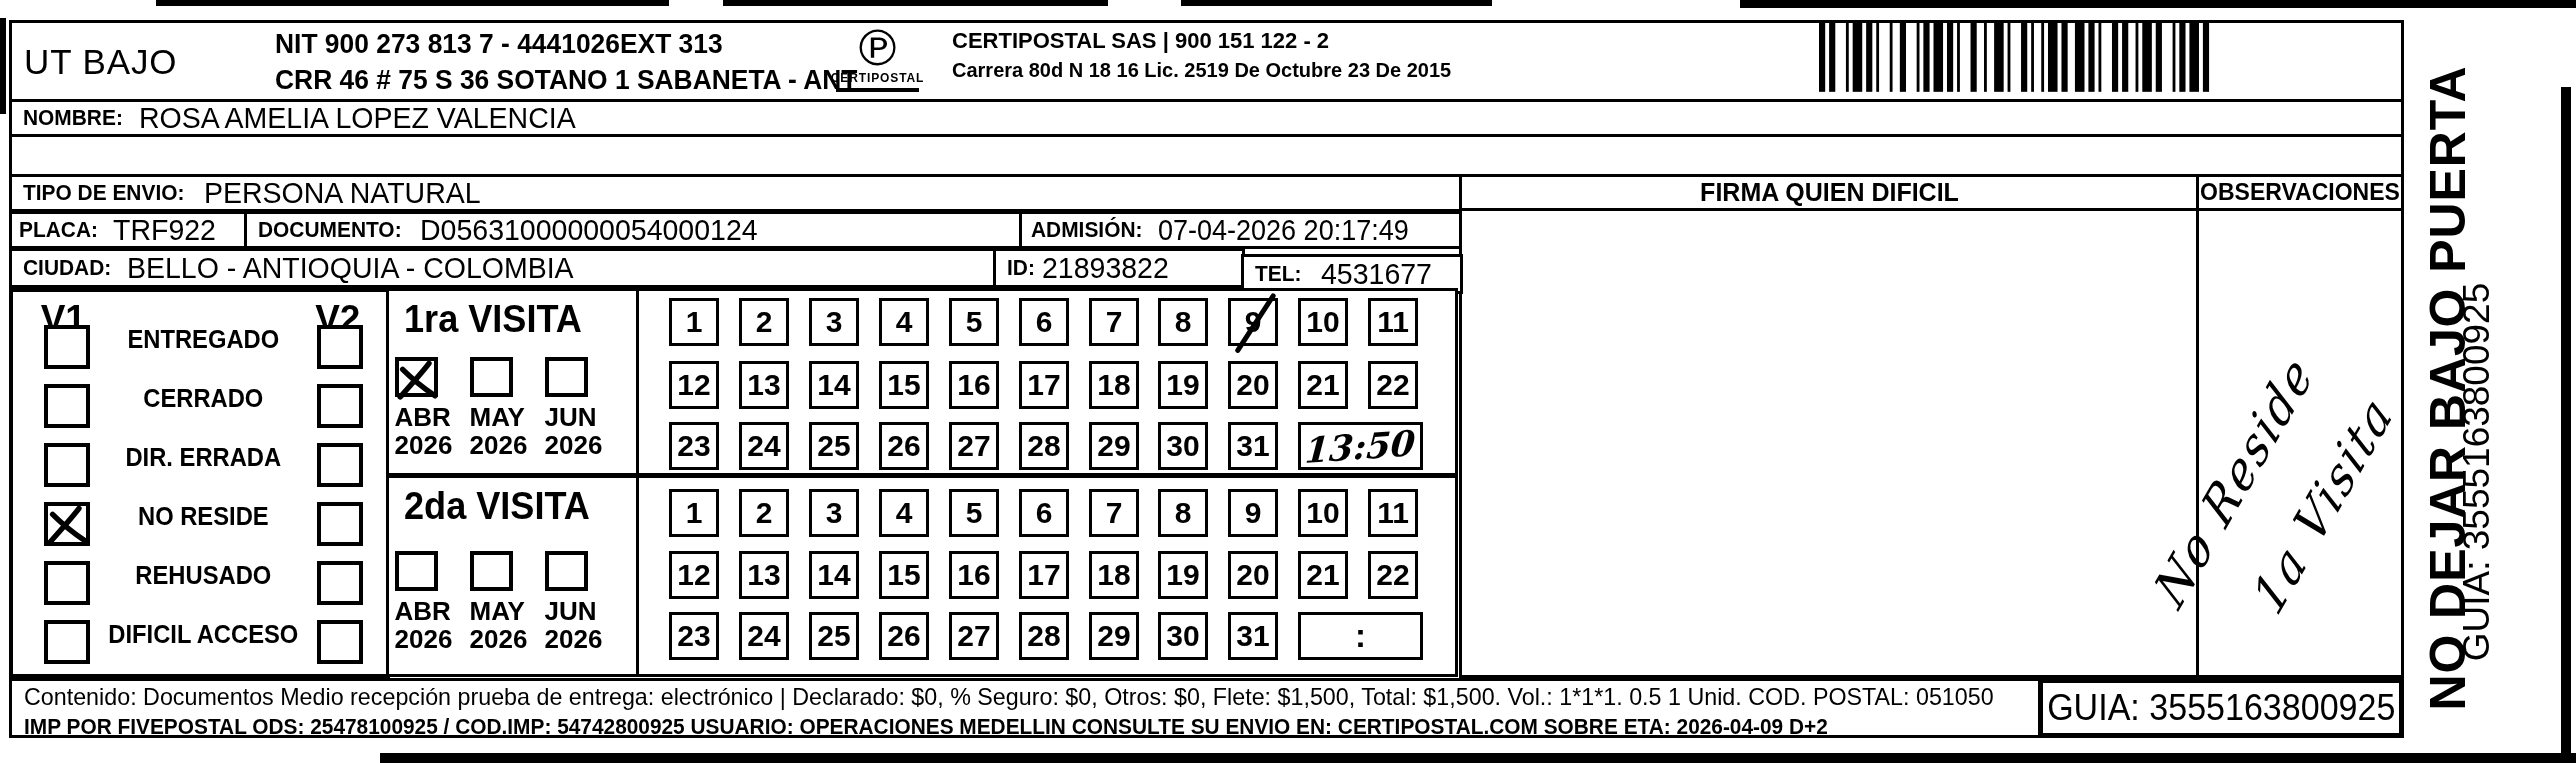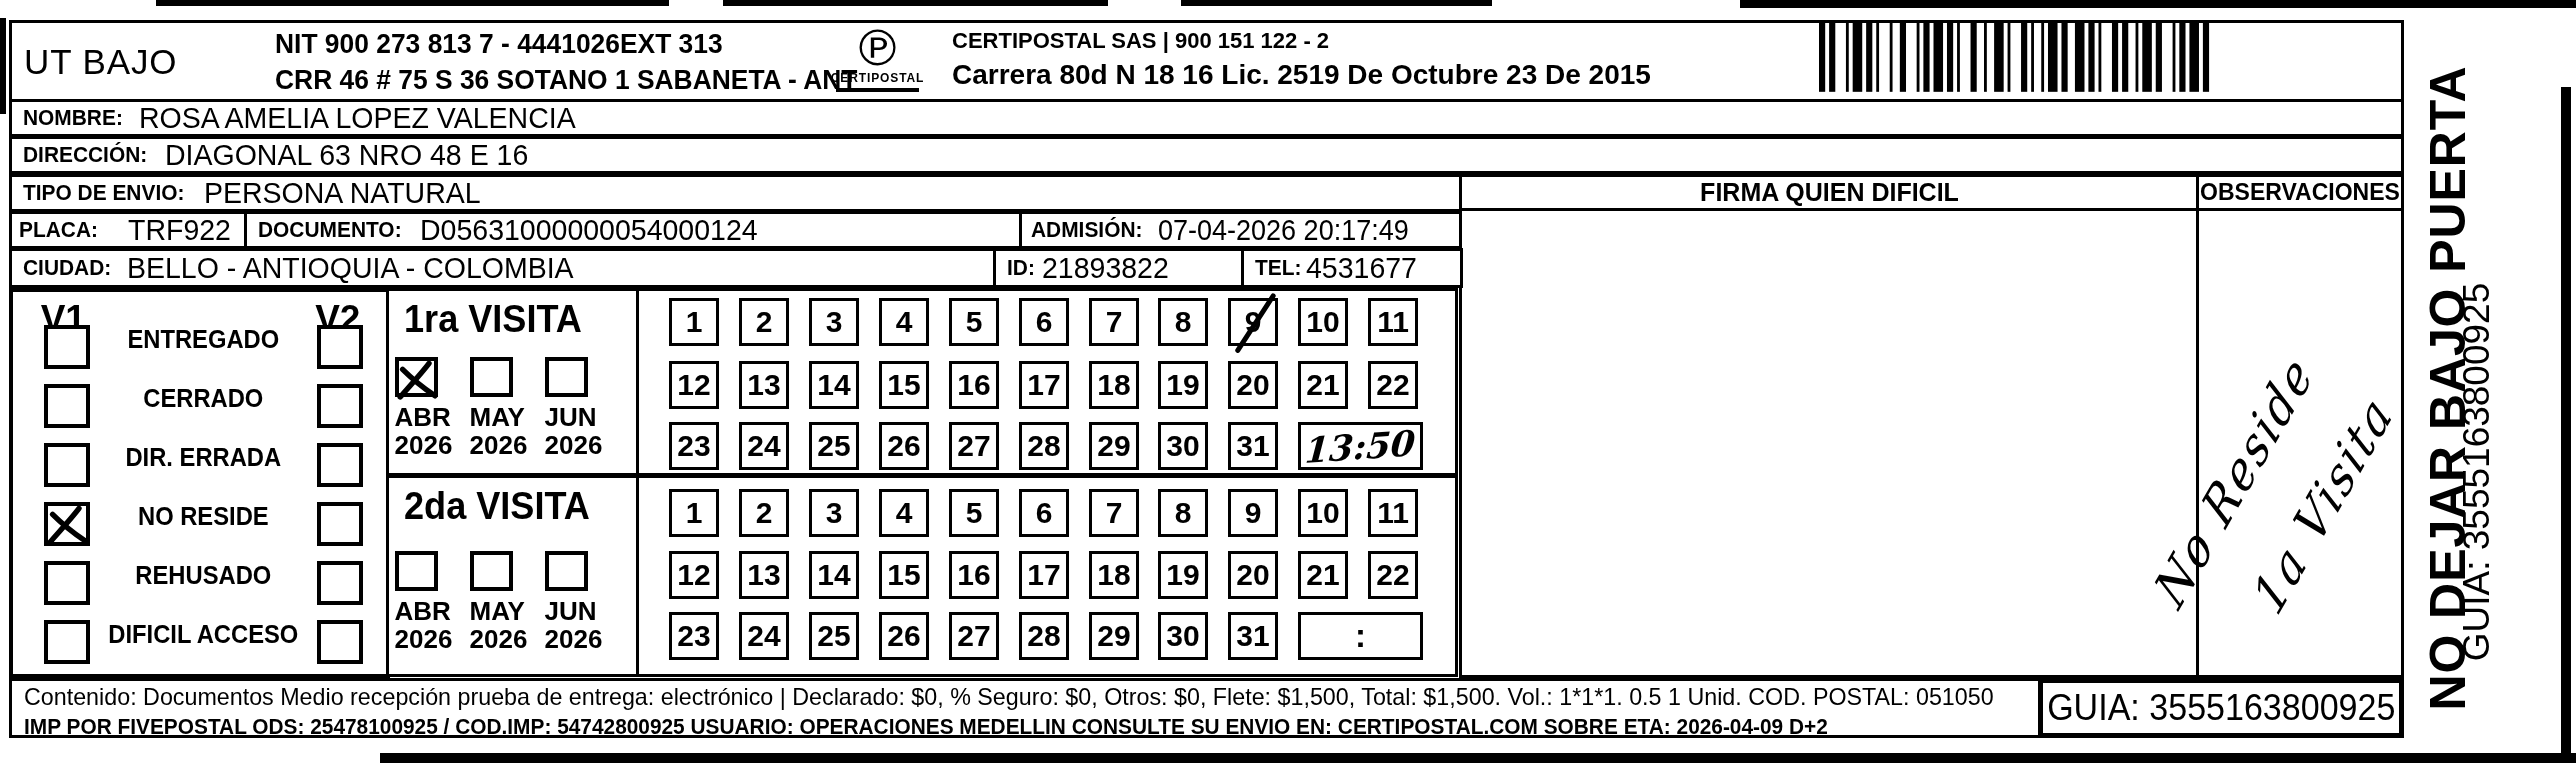--- a/index.html
+++ b/index.html
@@ -8,21 +8,21 @@
   .cell{position:absolute;box-sizing:border-box;border:3.7px solid #000;background:#fff;}
   .row-flex{display:flex;align-items:center;padding-left:11px;gap:11px;white-space:nowrap;}
   .lbl{font-weight:bold;font-size:22px;display:inline-block;transform:scaleX(.95);transform-origin:left center;white-space:nowrap;}
   .val{font-size:30px;display:inline-block;transform:scaleX(.95);transform-origin:left center;white-space:nowrap;}
   .hdr-cell{display:flex;align-items:center;justify-content:center;font-weight:bold;font-size:25px;}
   .art{position:absolute;background:#000;}
   .sender{position:absolute;left:24px;top:42px;font-size:35px;letter-spacing:0.9px;}
   .nit{position:absolute;left:275px;top:26px;font-size:27.5px;font-weight:bold;line-height:36px;white-space:nowrap;transform:scaleX(.96);transform-origin:left top;}
   .company{position:absolute;left:952px;top:27.5px;white-space:nowrap;}
   .company .l1{font-size:22px;font-weight:bold;}
-  .company .l2{font-size:28px;font-weight:bold;margin-top:5.5px;}
+  .company .l2{font-size:20px;font-weight:bold;margin-top:5.5px;}
   .logo{position:absolute;left:827px;top:22px;width:101px;text-align:center;}
   .logo-glyph{font-size:51px;line-height:51px;}
   .logo-cap{font-size:12px;font-weight:bold;letter-spacing:0.9px;margin-top:-1.8px;}
   .logo-micro{height:4.6px;background:#000;margin:2.7px 9.2px 0 9.2px;}
   .cb{box-sizing:border-box;border:4.6px solid #000;background:#fff;position:relative;flex:none;}
   .handx{position:absolute;left:-5.5px;top:-6.4px;width:48px;height:48px;}
   .status-row{position:absolute;left:22px;width:337px;height:48px;display:flex;align-items:flex-start;}
   .status-row .cb{width:46px;height:44px;}
   .status-lbl{flex:1;text-align:center;font-weight:bold;font-size:25px;transform:scaleX(.95);}
   .vhead{position:absolute;top:5.5px;font-size:37px;font-weight:bold;}
@@ -111,57 +111,53 @@
       <rect x="385.90" y="0" width="3.08" height="76" fill="#000"></rect>
       <rect x="393.25" y="0" width="6.75" height="76" fill="#000"></rect>
       <rect x="404.27" y="0" width="10.43" height="76" fill="#000"></rect>
       <rect x="418.97" y="0" width="6.75" height="76" fill="#000"></rect>
     </svg>
 
   <div class="cell row-flex" style="left:9.2px;top:99px;width:2395px;height:38px;">
     <span class="lbl">NOMBRE:</span>
     <span class="val">ROSA AMELIA LOPEZ VALENCIA</span>
   </div>
-  <div class="cell row-flex" style="left:9.2px;top:136px;width:2395px;height:38px;">
-    <span class="lbl">DIRECCIÓN:</span>
-    <span class="val">DIAGONAL 63 NRO 48 E 16</span>
-  </div>
 
   <div class="cell" style="left:1459px;top:174px;width:741px;height:504px;"></div>
   <div class="cell" style="left:2196px;top:174px;width:208px;height:504px;"></div>
   <div class="cell hdr-cell" style="left:1459px;top:174px;width:741px;height:37px;">FIRMA QUIEN DIFICIL</div>
   <div class="cell hdr-cell" style="left:2196px;top:174px;width:208px;height:37px;font-size:23px;">OBSERVACIONES</div>
 
   <div class="cell row-flex" style="left:9.2px;top:174px;width:1453px;height:38px;">
     <span class="lbl">TIPO DE ENVIO:</span>
     <span class="val">PERSONA NATURAL</span>
   </div>
 
-  <div class="cell row-flex" style="left:9.2px;top:211px;width:238px;height:38px;gap:25px;padding-left:7.3px;">
+  <div class="cell row-flex" style="left:9.2px;top:211px;width:238px;height:38px;gap:10px;padding-left:7.3px;">
     <span class="lbl">PLACA:</span>
     <span class="val">TRF922</span>
   </div>
   <div class="cell row-flex" style="left:244px;top:211px;width:779px;height:38px;">
     <span class="lbl">DOCUMENTO:</span>
     <span class="val">D05631000000054000124</span>
   </div>
   <div class="cell row-flex" style="left:1019px;top:211px;width:443px;height:38px;gap:9.2px;padding-left:9.2px;">
     <span class="lbl">ADMISIÓN:</span>
     <span class="val" style="transform:scaleX(.9);">07-04-2026 20:17:49</span>
   </div>
 
   <div class="cell row-flex" style="left:9.2px;top:248px;width:987px;height:40px;">
     <span class="lbl">CIUDAD:</span>
     <span class="val">BELLO - ANTIOQUIA - COLOMBIA</span>
   </div>
   <div class="cell row-flex" style="left:993px;top:248px;width:252px;height:40px;gap:5.5px;">
     <span class="lbl">ID:</span>
     <span class="val">21893822</span>
   </div>
-  <div class="cell row-flex" style="left:1241px;top:248px;width:222px;height:40px;gap:2px;">
+  <div class="cell row-flex" style="left:1241px;top:254px;width:222px;height:40px;gap:17px;">
     <span class="lbl">TEL:</span>
     <span class="val">4531677</span>
   </div>
 
   <div class="cell" style="left:9.2px;top:288px;width:381px;height:390px;border-width:4.6px;">
     <div class="vhead" style="left:27.5px;">V1</div>
     <div class="vhead" style="left:302px;">V2</div>
     <div id="status-rows">
         <div class="status-row" style="top: 33px;">
           <div class="cb" style="margin-left: 9.2px;"></div>

